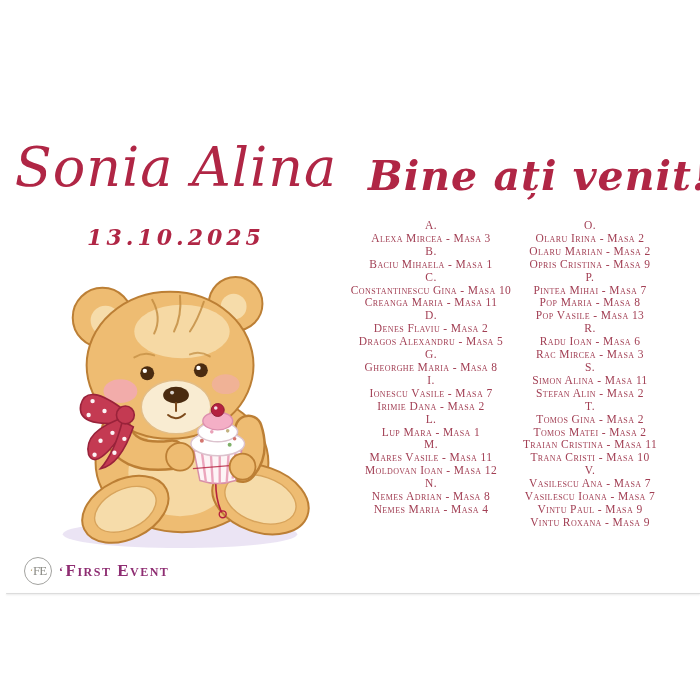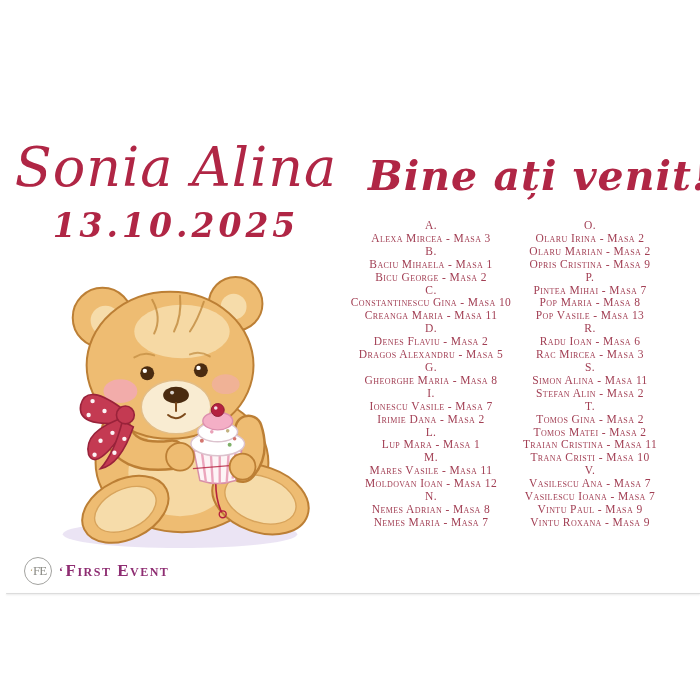--- a/index.html
+++ b/index.html
@@ -7,22 +7,22 @@
     position:relative;width:700px;height:700px;background:#fff;overflow:hidden;
     font-family:"Liberation Serif",serif;
   }
   
   .title-block{position:absolute;left:12px;top:138px;width:328px;text-align:center;}
   .event-title{
     margin:0;font-family:"DejaVu Serif",serif;font-style:italic;font-weight:400;
     font-size:54px;line-height:1.12;color:var(--accent,#b02645);letter-spacing:1px;white-space:nowrap;
   }
   .event-date{
-    margin-top:8px;font-family:"DejaVu Serif",serif;font-style:italic;font-weight:600;
-    font-size:33px;color:var(--accent,#b02645);letter-spacing:4px;
+    margin-top:26px;font-family:"DejaVu Serif",serif;font-style:italic;font-weight:600;
+    font-size:22px;color:var(--accent,#b02645);letter-spacing:4px;
   }
   
   .welcome{
     position:absolute;left:362px;top:146px;width:326px;text-align:center;margin:6px;
     font-family:"DejaVu Serif",serif;font-style:italic;font-weight:600;
     font-size:41px;color:var(--accent,#b02645);letter-spacing:1px;white-space:nowrap;
   }
   
   .col{
     position:absolute;top:219px;text-align:center;
@@ -62,40 +62,39 @@
     <div class="event-date">13.10.2025</div>
   </div>
 
   <h2 class="welcome">Bine ați venit!</h2>
 
   <div class="col col-0">
       <div class="line letter">A.</div>
       <div class="line entry">Alexa Mircea - Masa 3</div>
       <div class="line letter">B.</div>
       <div class="line entry">Baciu Mihaela - Masa 1</div>
-      <div class="line entry">Bicu George - Masa 2</div>
       <div class="line letter">C.</div>
       <div class="line entry">Constantinescu Gina - Masa 10</div>
       <div class="line entry">Creanga Maria - Masa 11</div>
       <div class="line letter">D.</div>
       <div class="line entry">Denes Flaviu - Masa 2</div>
       <div class="line entry">Dragos Alexandru - Masa 5</div>
       <div class="line letter">G.</div>
       <div class="line entry">Gheorghe Maria - Masa 8</div>
       <div class="line letter">I.</div>
       <div class="line entry">Ionescu Vasile - Masa 7</div>
       <div class="line entry">Irimie Dana - Masa 2</div>
       <div class="line letter">L.</div>
       <div class="line entry">Lup Mara - Masa 1</div>
       <div class="line letter">M.</div>
       <div class="line entry">Mares Vasile - Masa 11</div>
       <div class="line entry">Moldovan Ioan - Masa 12</div>
       <div class="line letter">N.</div>
       <div class="line entry">Nemes Adrian - Masa 8</div>
-      <div class="line entry">Nemes Maria - Masa 7</div>
+      <div class="line entry">Nemes Maria - Masa 4</div>
     </div>
   <div class="col col-1">
       <div class="line letter">O.</div>
       <div class="line entry">Olaru Irina - Masa 2</div>
       <div class="line entry">Olaru Marian - Masa 2</div>
       <div class="line entry">Opris Cristina - Masa 9</div>
       <div class="line letter">P.</div>
       <div class="line entry">Pintea Mihai - Masa 7</div>
       <div class="line entry">Pop Maria - Masa 8</div>
       <div class="line entry">Pop Vasile - Masa 13</div>

